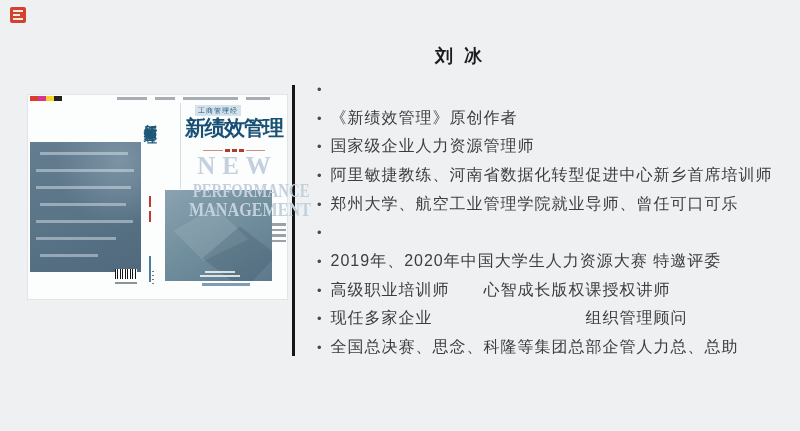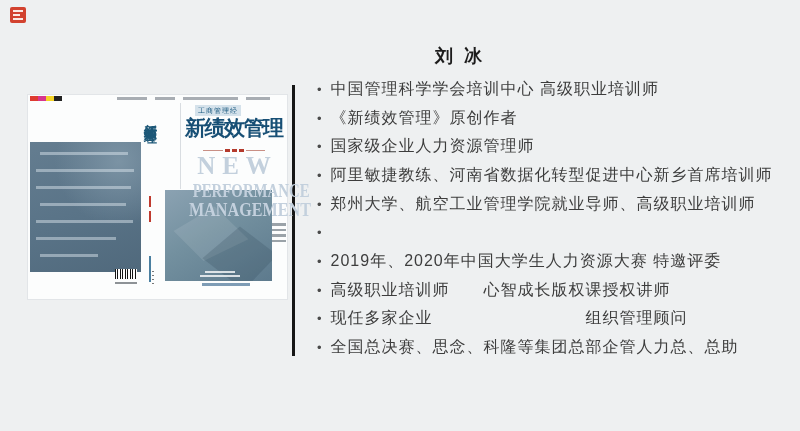--- a/index.html
+++ b/index.html
@@ -157,37 +157,36 @@
 
     <div class="photo"></div>
     <div class="pub-w1"></div>
     <div class="pub-w2"></div>
     <div class="pub-blue"></div>
   </div>
 
   <div class="profile">
     <div class="pline">
         <span class="blt">•</span>
-        <span>中国管理科学学会培训中心 高级职业培训师</span>
       </div>
     <div class="pline">
         <span class="blt">•</span>
         <span>《新绩效管理》原创作者</span>
       </div>
     <div class="pline">
         <span class="blt">•</span>
         <span>国家级企业人力资源管理师</span>
       </div>
     <div class="pline">
         <span class="blt">•</span>
         <span>阿里敏捷教练、河南省数据化转型促进中心新乡首席培训师</span>
       </div>
     <div class="pline">
         <span class="blt">•</span>
-        <span>郑州大学、航空工业管理学院就业导师、高级职业培训师</span>
+        <span>郑州大学、航空工业管理学院就业导师、曾任可口可乐</span>
       </div>
     <div class="pline">
         <span class="blt">•</span>
       </div>
     <div class="pline">
         <span class="blt">•</span>
         <span>2019年、2020年中国大学生人力资源大赛 特邀评委</span>
       </div>
     <div class="pline">
         <span class="blt">•</span>

